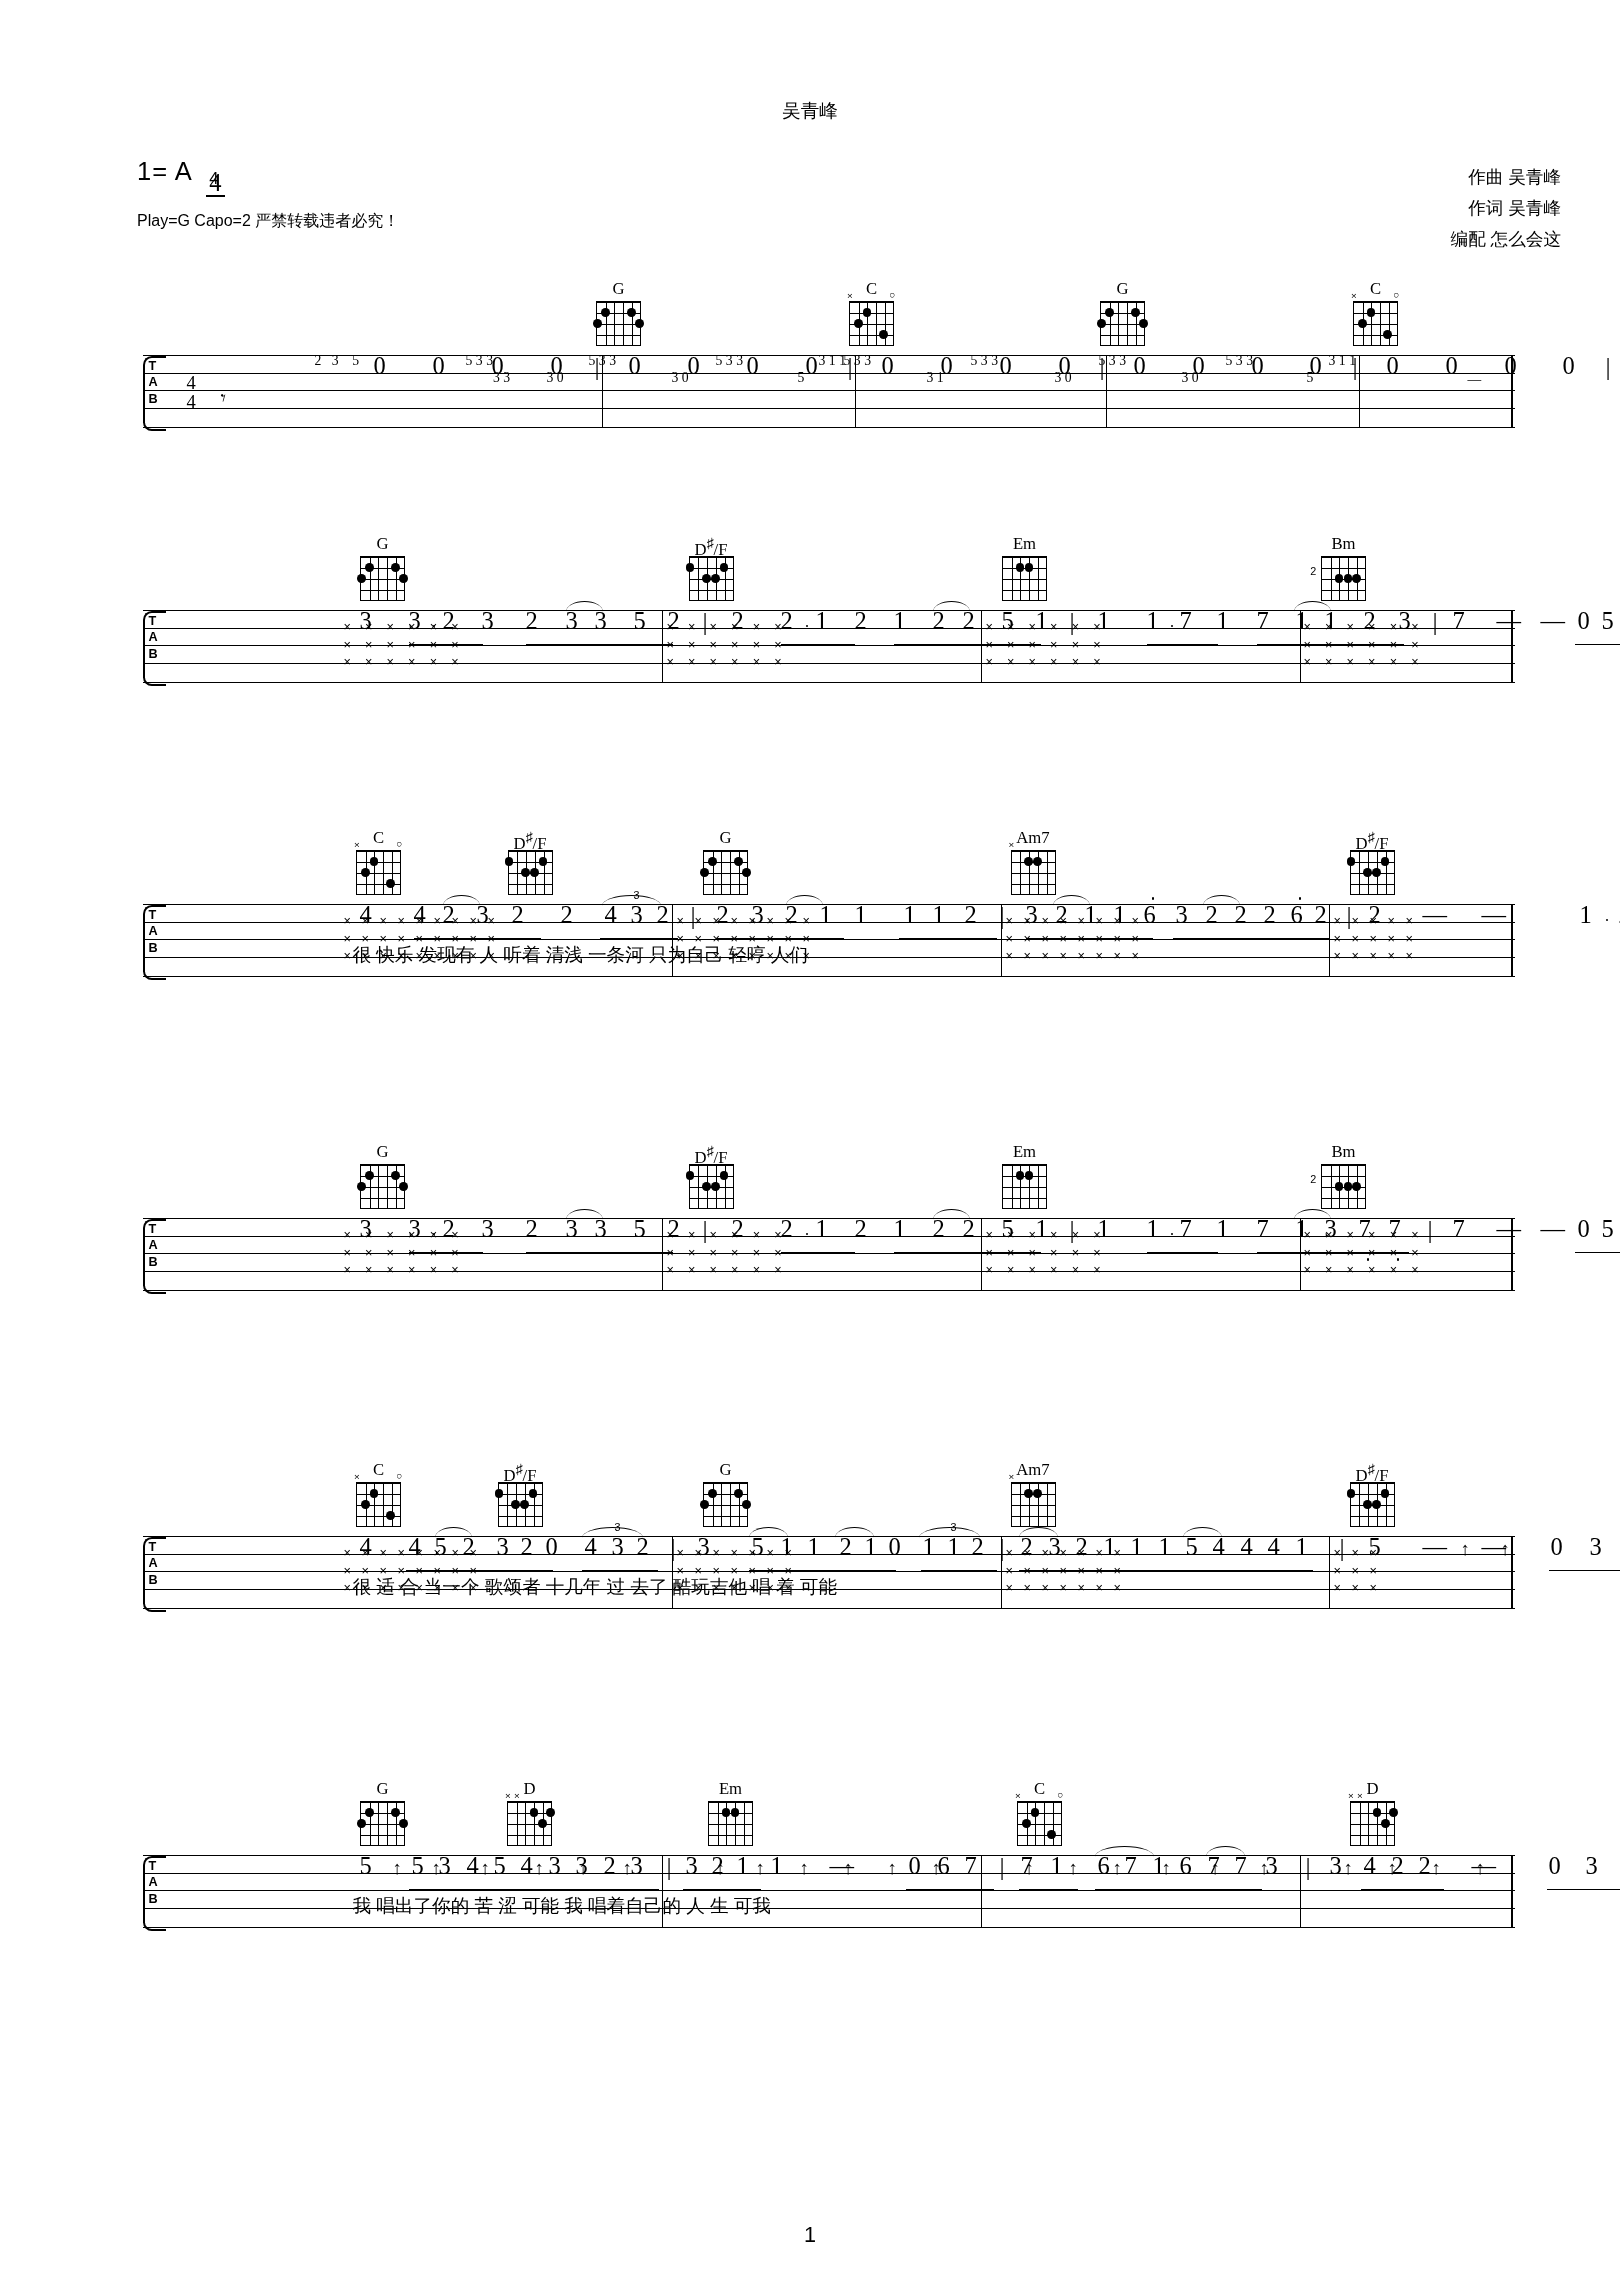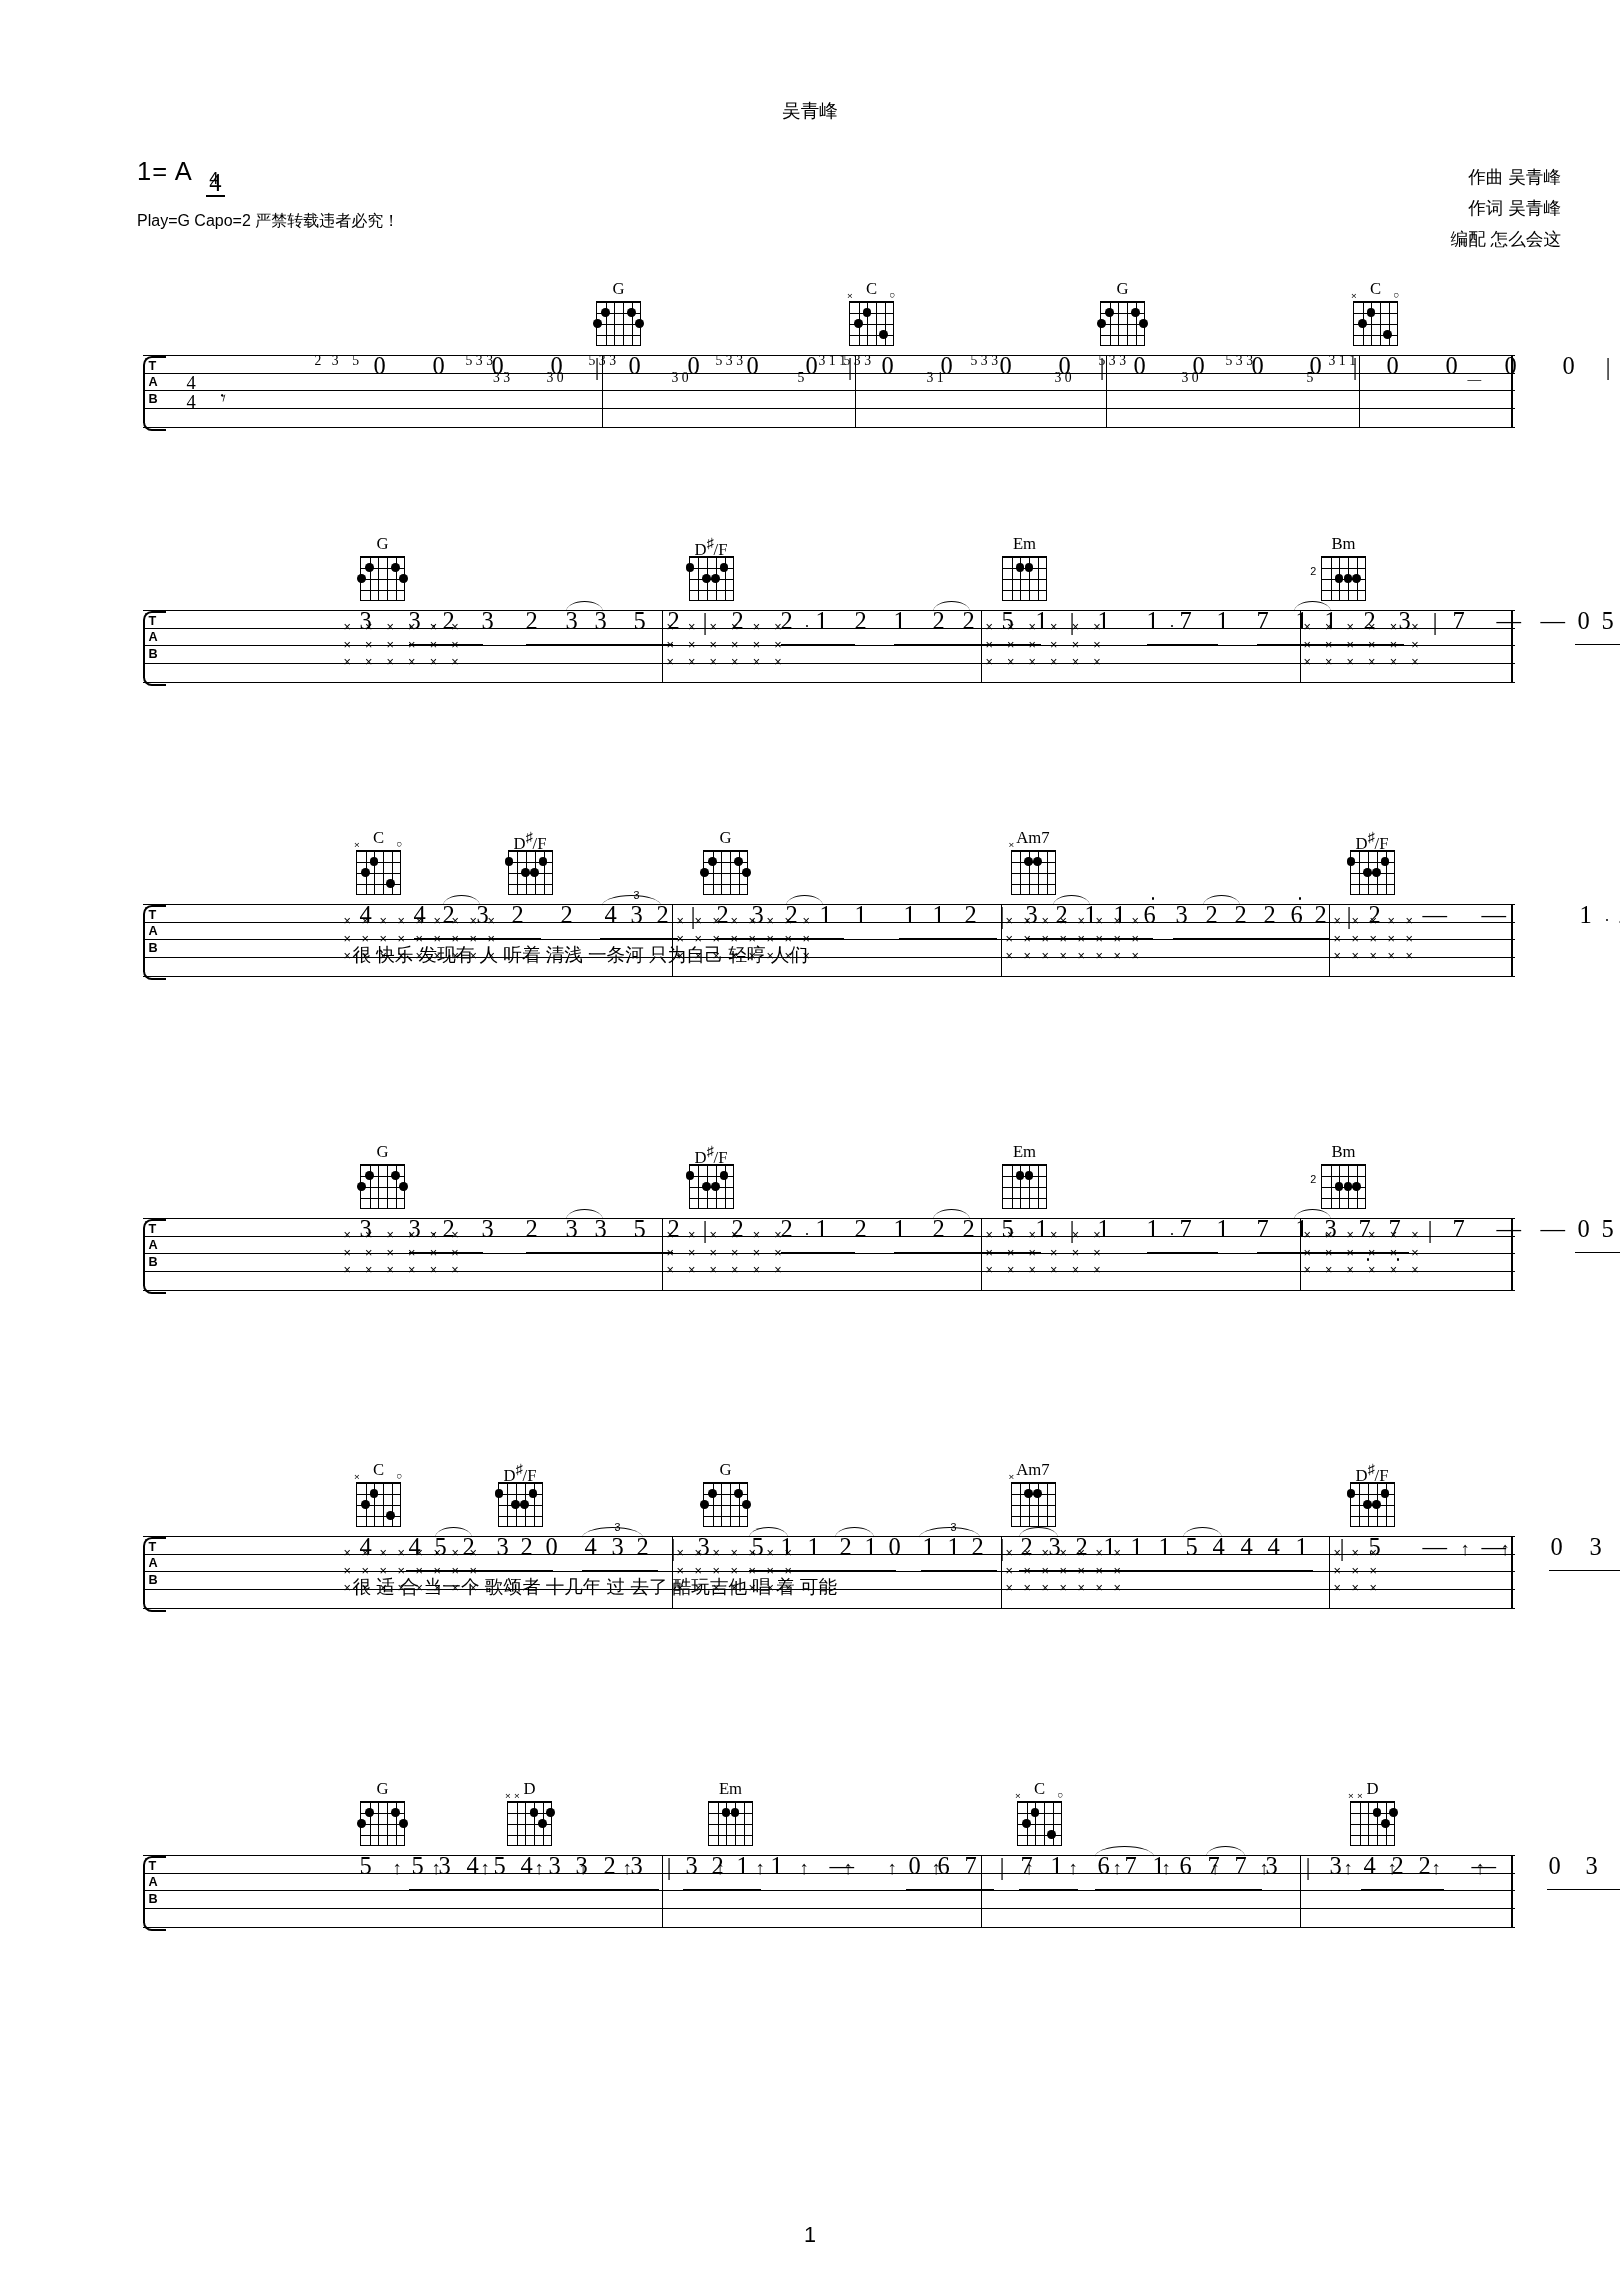--- a/index.html
+++ b/index.html
@@ -996,17 +996,20 @@
       <div class="und" style="left:534px;top:37px;width:78px;"></div>
       <div class="und" style="left:757px;top:37px;width:88px;"></div>
       <div class="und" style="left:870px;top:37px;width:59px;"></div>
       <div class="und" style="left:946px;top:37px;width:167px;"></div>
       <div class="und" style="left:1212px;top:37px;width:83px;"></div>
       <div class="und" style="left:1398px;top:37px;width:93px;"></div>
       <div class="slur" style="left:946px;top:-5.9px;width:59px;"></div>
       <div class="slur" style="left:1057px;top:-5.9px;width:39px;"></div>
     </div>
 
+    <div class="lyrics">
+      <div class="ly" style="left:204px;">我 唱出了你的 苦 涩 可能 我 唱着自己的 人 生 可我</div>
+    </div>
   </div>
 
   <div class="pageno">1</div>
 </div>
 
 
 </body></html>

